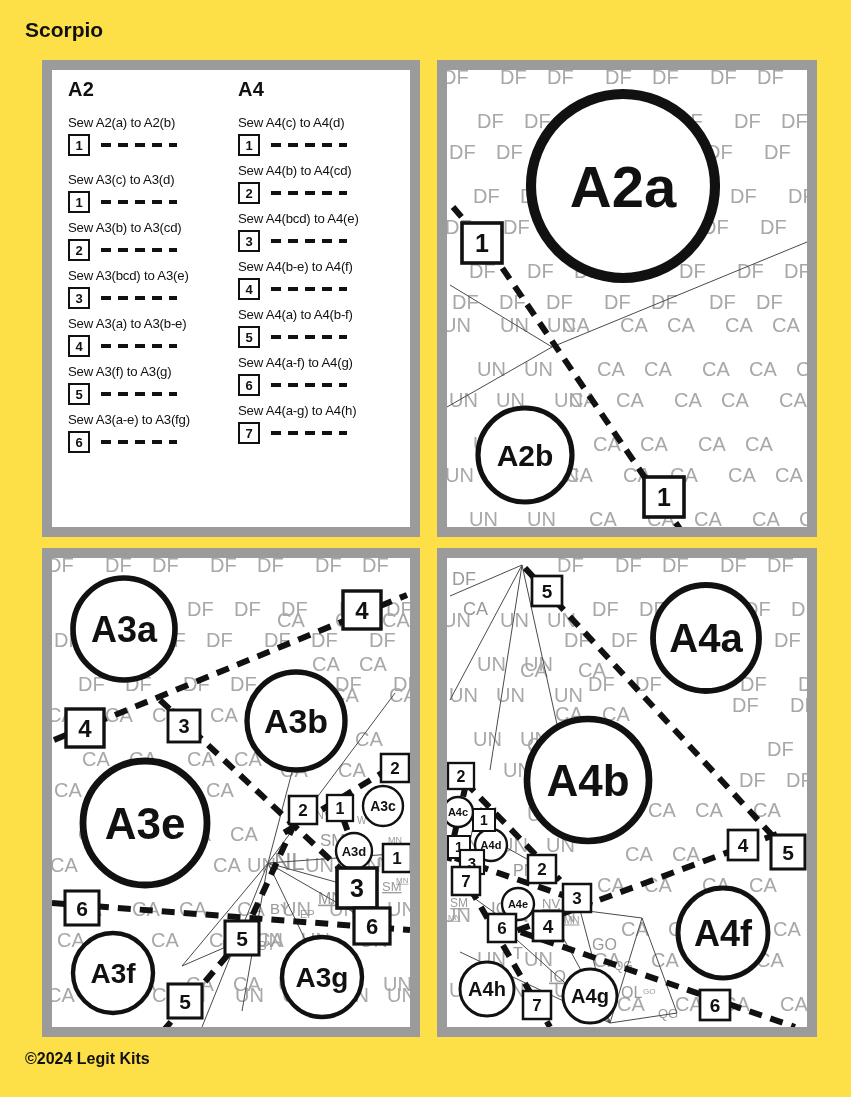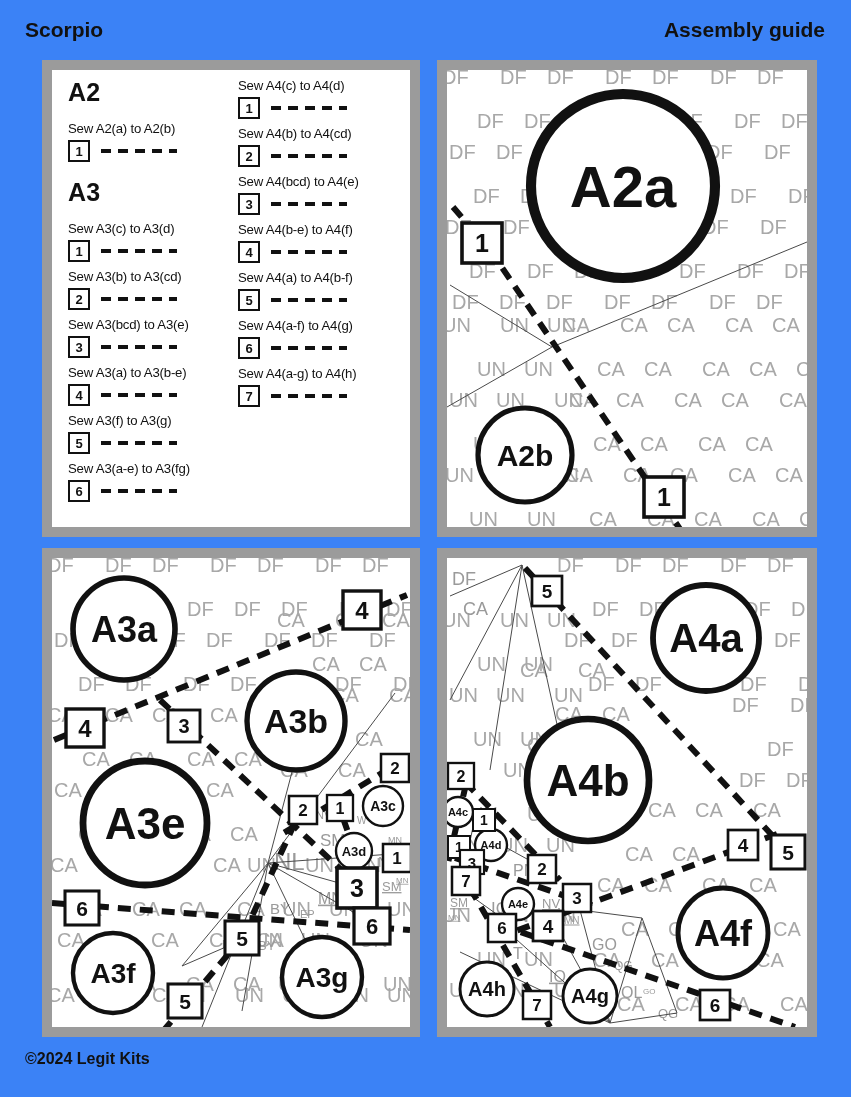--- a/index.html
+++ b/index.html
@@ -1,59 +1,57 @@
 <!DOCTYPE html>
 <html><head>
 <meta charset="utf-8">
 <style>
   html,body{margin:0;padding:0;background:#fff;}
-  #page{position:relative;width:851px;height:1097px;background:#3b82f6;
+  #page{position:relative;width:851px;height:1097px;background:#fde047;
         font-family:"Liberation Sans","DejaVu Sans",sans-serif;color:#111;overflow:hidden;}
   .hdr-left{position:absolute;left:25px;top:18px;font-size:21px;font-weight:bold;}
   .hdr-right{position:absolute;right:26px;top:18px;font-size:21px;font-weight:bold;}
   .ftr-left{position:absolute;left:25px;top:1050px;font-size:16px;font-weight:bold;}
   .ftr-right{position:absolute;right:26px;top:1111px;font-size:20px;font-weight:normal;}
   .panel{position:absolute;background:#fff;border:10px solid #9b9b9b;box-sizing:border-box;overflow:hidden;}
   #panel-instr{left:42px;top:60px;width:378px;height:477px;}
   #panel-a2{left:437px;top:60px;width:380px;height:477px;}
   #panel-a3{left:42px;top:548px;width:378px;height:489px;}
   #panel-a4{left:437px;top:548px;width:380px;height:489px;}
   .icol{position:absolute;top:8px;width:168px;}
   .icol.c1{left:16px;} .icol.c2{left:186px;}
-  .sec-h{font-size:25px;font-weight:bold;margin:0 0 14px 0;letter-spacing:.2px;}
+  .sec-h{font-size:20px;font-weight:bold;margin:0 0 14px 0;letter-spacing:.2px;}
   .sec{margin-bottom:2px;}
   .sec + .sec{margin-top:16px;}
   .step-t{font-size:13.2px;font-weight:normal;margin:0 0 4px 0;white-space:nowrap;letter-spacing:-.2px;}
   .step-row{display:flex;align-items:center;height:22px;margin:0 0 7px 0;}
   .numbox{width:18px;height:18px;border:2px solid #111;background:#fff;display:flex;
           align-items:center;justify-content:center;font-size:13px;font-weight:bold;flex:0 0 auto;}
   .dashline{width:76px;height:4px;margin-left:11px;
             background:repeating-linear-gradient(90deg,#111 0 10px,transparent 10px 17px);}
   svg{display:block;}
 </style>
 </head>
 <body>
 
 <div id="page">
   <div class="hdr-left">Scorpio</div>
-  <div class="hdr-right">Assembly guide</div>
 
   <div id="panel-instr" class="panel">
     <div>
         <div class="icol c1">
           <div class="sec">
             <div class="sec-h">A2</div>
             <div class="step-t">Sew A2(a) to A2(b)</div>
             <div class="step-row">
               <div class="numbox">1</div>
               <div class="dashline"></div>
             </div>
           </div>
           <div class="sec">
-            <div class="sec-h">A3</div>
             <div class="step-t">Sew A3(c) to A3(d)</div>
             <div class="step-row">
               <div class="numbox">1</div>
               <div class="dashline"></div>
             </div>
             <div class="step-t">Sew A3(b) to A3(cd)</div>
             <div class="step-row">
               <div class="numbox">2</div>
               <div class="dashline"></div>
             </div>
@@ -74,20 +72,21 @@
             </div>
             <div class="step-t">Sew A3(a-e) to A3(fg)</div>
             <div class="step-row">
               <div class="numbox">6</div>
               <div class="dashline"></div>
             </div>
           </div>
         </div>
         <div class="icol c2">
           <div class="sec">
+            <div class="sec-h">A4</div>
             <div class="step-t">Sew A4(c) to A4(d)</div>
             <div class="step-row">
               <div class="numbox">1</div>
               <div class="dashline"></div>
             </div>
             <div class="step-t">Sew A4(b) to A4(cd)</div>
             <div class="step-row">
               <div class="numbox">2</div>
               <div class="dashline"></div>
             </div>

